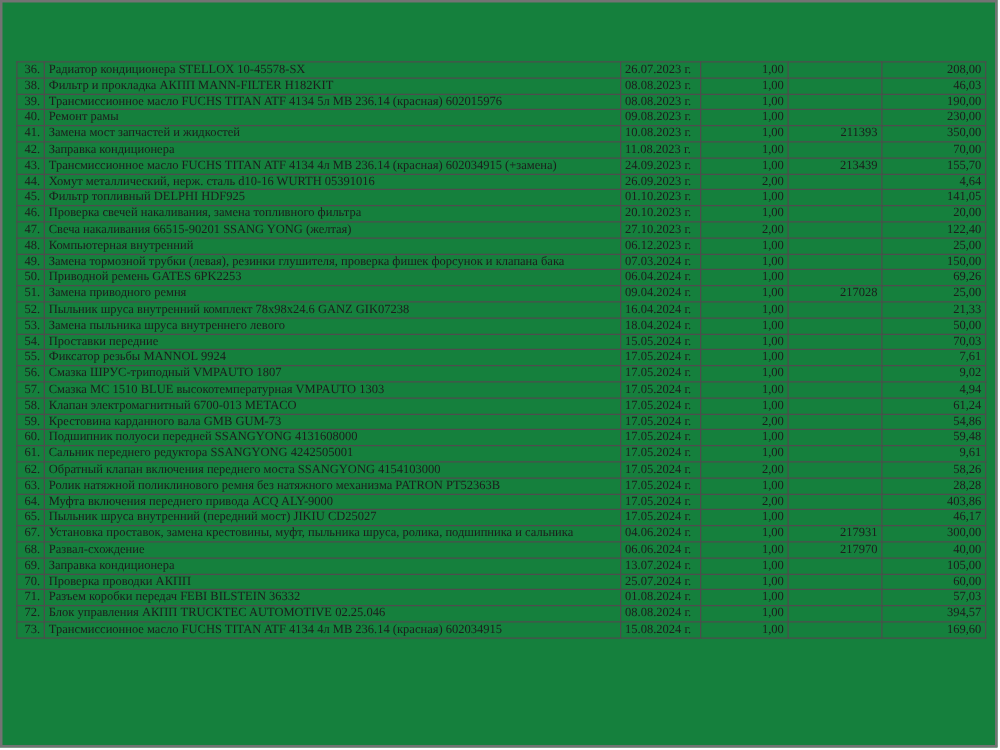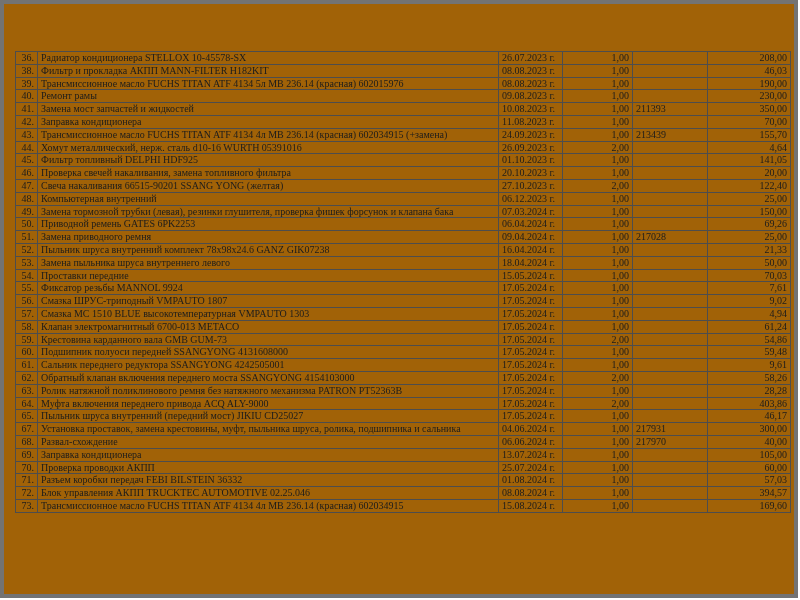--- a/index.html
+++ b/index.html
@@ -10,23 +10,23 @@
   body {
     width: 800px;
     height: 600px;
     font-family: "Liberation Serif", serif;
     -webkit-font-smoothing: antialiased;
   }
   .page {
     position: relative;
     width: 798px;
     height: 598px;
-    border: 4px solid #737373;
+    border: 2px solid #737373;
     box-sizing: border-box;
-    background: #a16207;
+    background: #15803d;
     overflow: hidden;
   }
   table.service {
     position: absolute;
     left: 11px;
     top: 47px;
     width: 775px;
     border-collapse: collapse;
     table-layout: fixed;
   }
@@ -38,21 +38,21 @@
     padding: 0 3px;
     color: #1c1c1c;
     white-space: nowrap;
     overflow: hidden;
     font-family: "Liberation Serif", serif;
   }
   td.c-num   { text-align: right; padding-right: 7px; }
   td.c-desc  { text-align: left;  padding-left: 4px;  }
   td.c-date  { text-align: left;  padding-left: 5px;  }
   td.c-qty   { text-align: right; padding-right: 4px; }
-  td.c-order { padding-right: 4px; }
+  td.c-order { text-align: right; padding-right: 4px; }
   td.c-price { text-align: right; padding-right: 4px; }
 </style>
 </head>
 <body>
 
 <div class="page">
   <table class="service">
     <colgroup>
       <col style="width:22px">
       <col style="width:461px">

